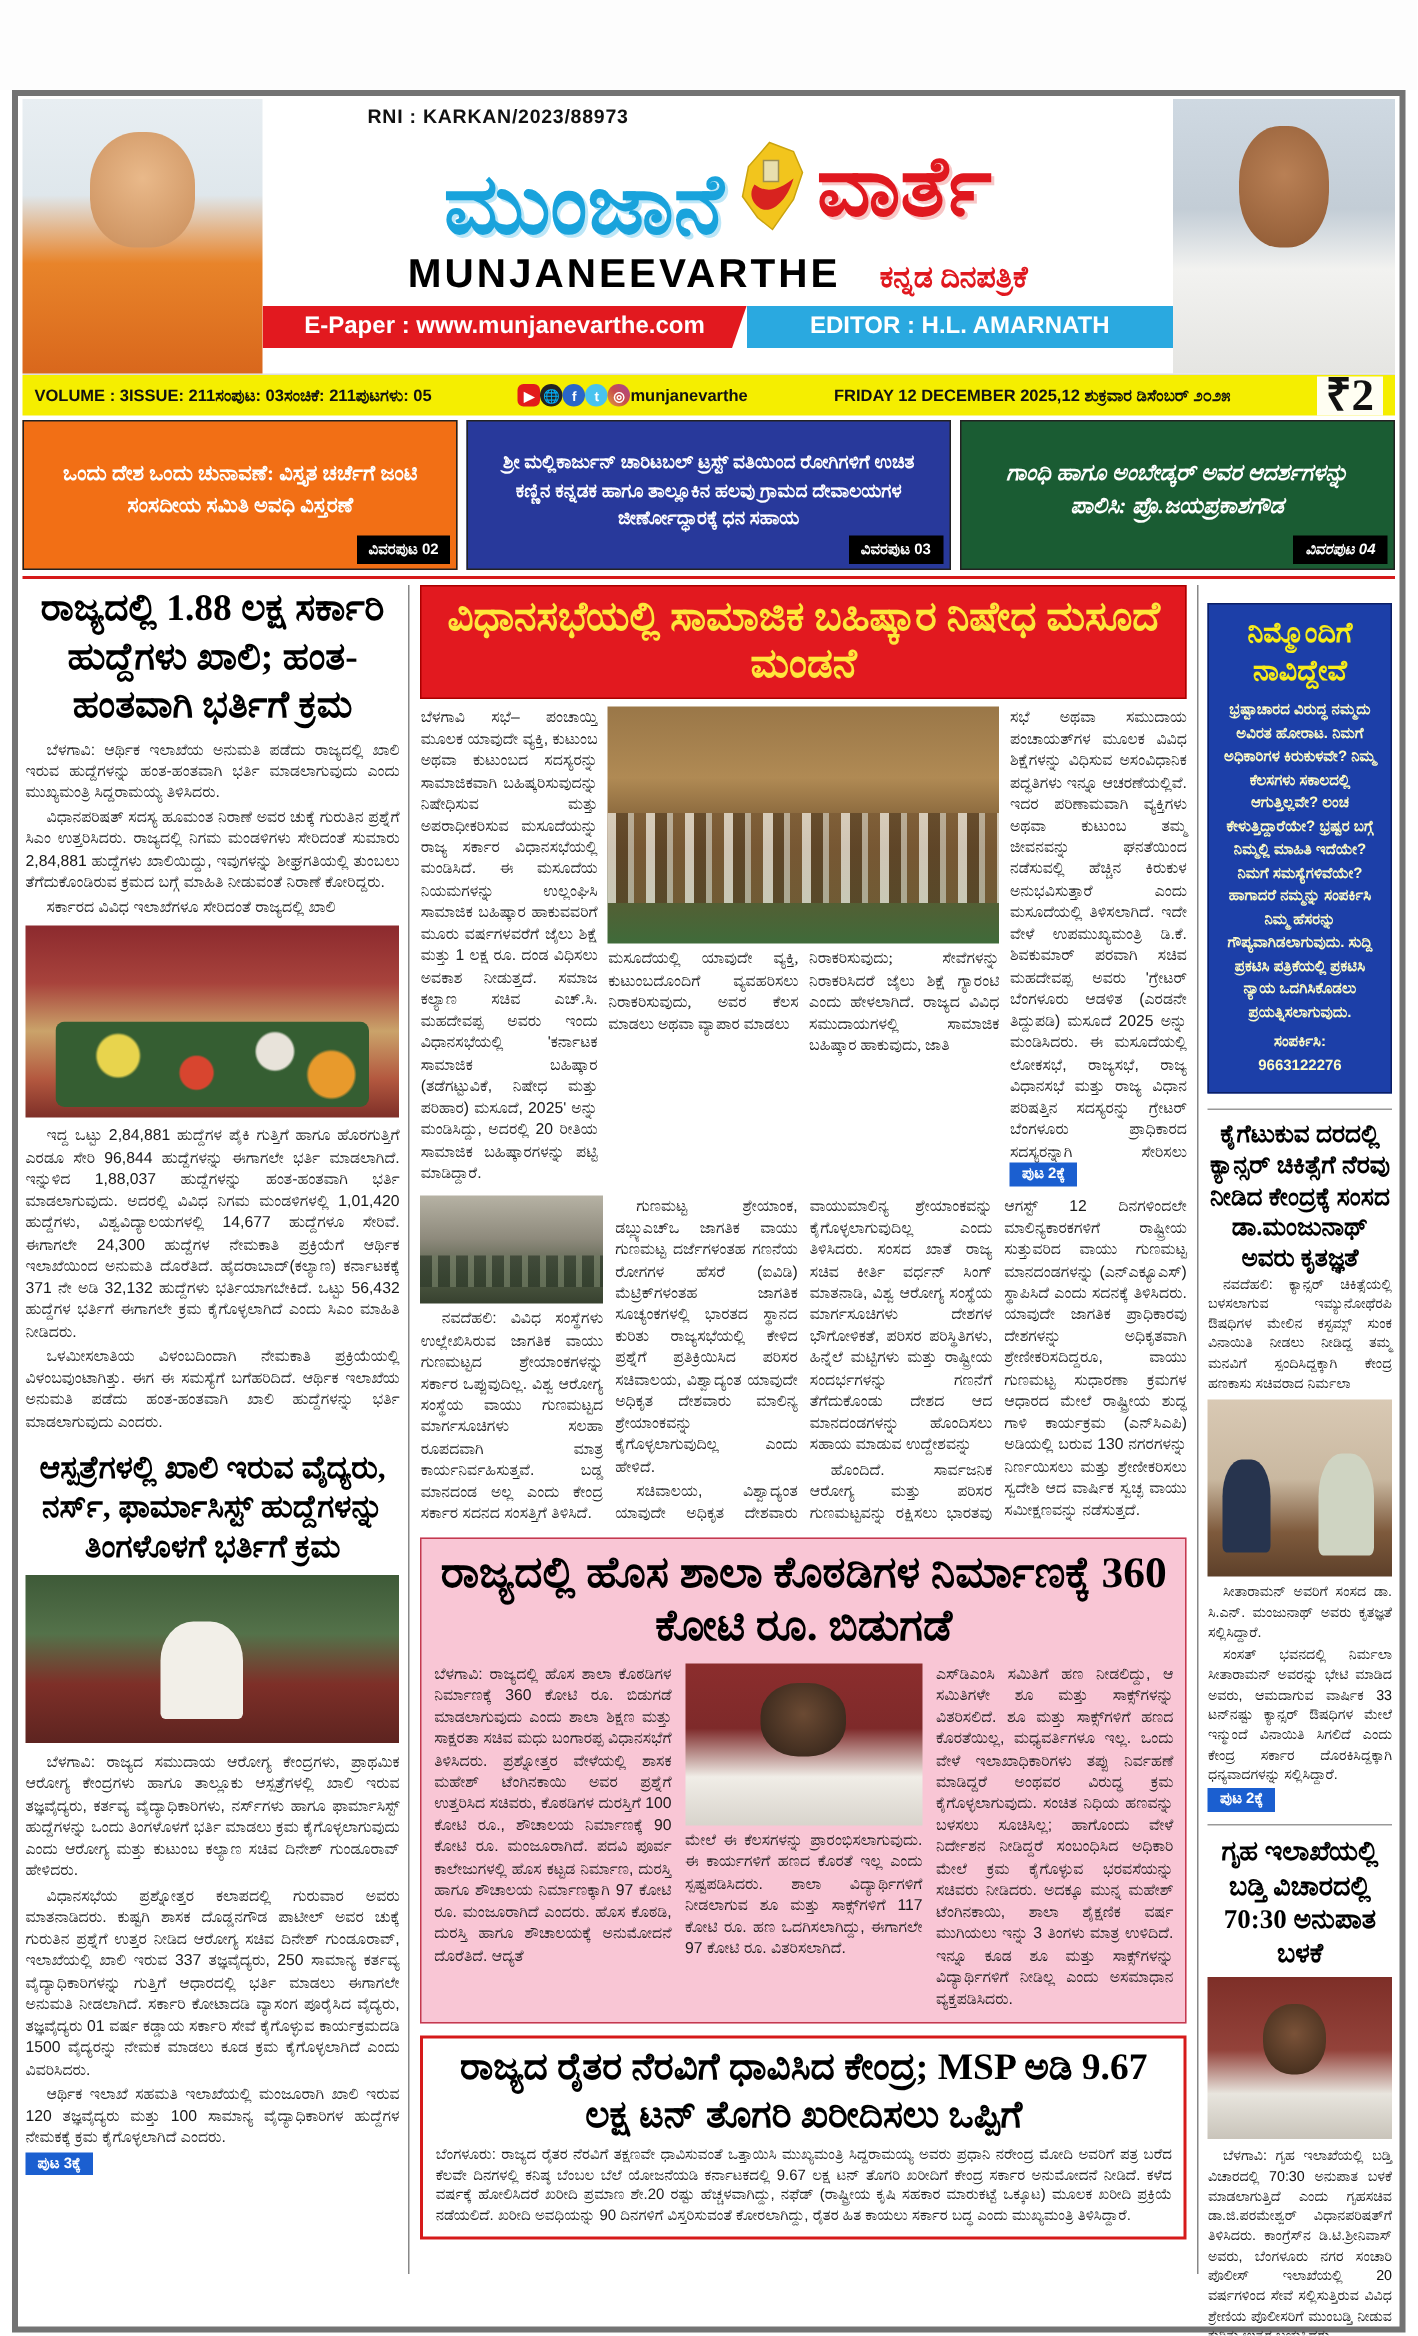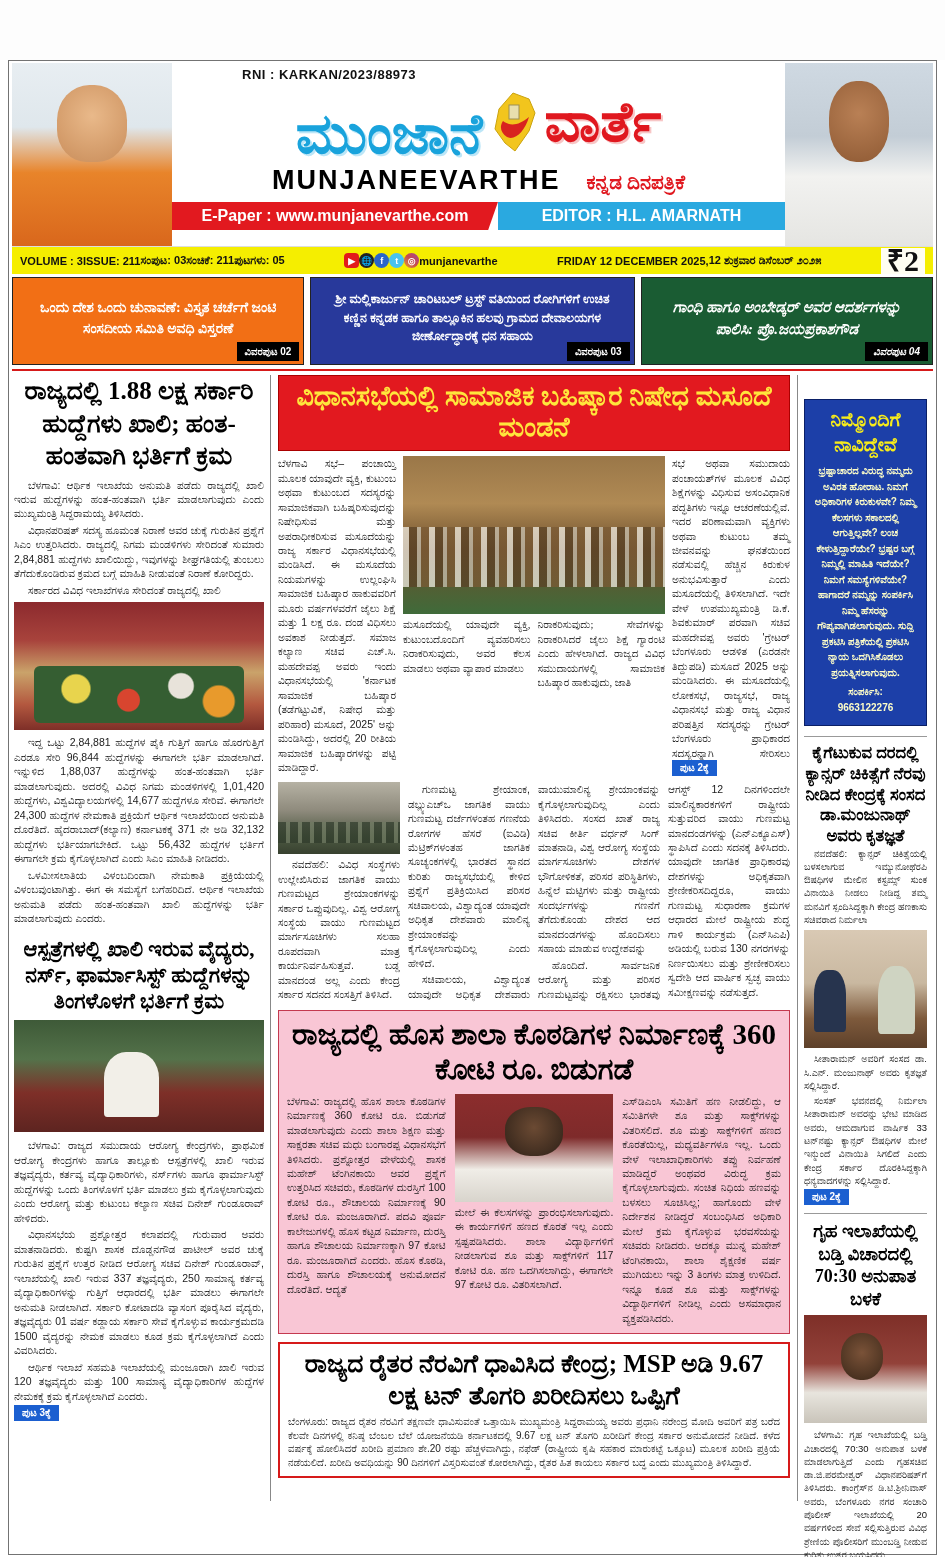--- a/index.html
+++ b/index.html
@@ -1,20 +1,20 @@
 <!DOCTYPE html>
 <html><head>
 <meta charset="utf-8">
 <style>
   * { margin:0; padding:0; box-sizing:border-box; }
   html,body { background:#ffffff; }
   body { font-family:"Liberation Sans", sans-serif; color:#111; }
   #page { position:relative; width:945px; height:1557px; background:#fff; overflow:hidden; margin:0 auto; }
   .top-strip { height:60px; background:#fdfdfd; }
-  .frame { position:absolute; left:8px; right:8px; top:60px; bottom:2px; border:1px solid #737373; background:#fff; padding:2px 3px; }
+  .frame { position:absolute; left:8px; right:8px; top:60px; bottom:2px; border:4px solid #737373; background:#fff; padding:2px 3px; }
 
   
   .masthead { display:flex; height:184px; border-bottom:1px solid #ddd; }
   .mast-photo { width:160px; position:relative; overflow:hidden; background:#cfd8df; }
   .photo { position:relative; overflow:hidden; }
   .mast-center { flex:1; display:flex; flex-direction:column; align-items:center; padding-top:4px; }
   .rni { font-size:13px; font-weight:bold; letter-spacing:.5px; align-self:flex-start; margin-left:70px; }
   .logo-row { display:flex; align-items:center; gap:2px; margin-top:-4px; }
   .logo-kn1 { font-family:"Liberation Serif", serif; font-weight:bold; font-size:56px; color:#19a3dc; text-shadow:2px 2px 0 #bce6f7;margin-top:24px; }
   .logo-kn2 { font-family:"Liberation Serif", serif; font-weight:bold; font-size:56px; color:#e0181f; text-shadow:2px 2px 0 #f7c6c6; }
@@ -32,32 +32,32 @@
   .infobar .sp { flex:1; }
   .soc { width:15px; height:15px; border-radius:50%; display:inline-flex; align-items:center; justify-content:center; color:#fff; font-size:9px; font-weight:bold; }
   .soc-yt { background:#e21b1b; border-radius:4px; }
   .soc-gl { background:#222; }
   .soc-fb { background:#2a66c8; }
   .soc-tw { background:#49c3ef; }
   .soc-ig { background:linear-gradient(45deg,#e09b3d,#c74c4d,#a5459b); }
   .price { font-family:"Liberation Serif", serif; font-size:30px; font-weight:bold; background:#fffef2; padding:0 6px; line-height:26px; }
 
   
-  .teasers { display:flex; gap:6px; height:88px; margin-top:3px; }
+  .teasers { display:flex; gap:6px; height:100px; margin-top:3px; }
   .teaser { flex:1; position:relative; color:#fff; font-family:"Liberation Serif", serif; font-weight:bold; font-size:14px; text-align:center; padding:10px 12px 16px; display:flex; align-items:center; justify-content:center; line-height:1.5; border:1px solid #222; }
   .t-orange { background:#f26f15; }
   .t-blue { background:#28399b;text-align:center; }
   .t-green { background:#1a5c33; }
   .pagetag { position:absolute; right:4px; bottom:3px; background:#000; color:#fff; font-size:10px; font-family:"Liberation Sans",sans-serif; padding:2px 8px; }
 
   
   .main { display:flex; margin-top:4px; border-top:2px solid #d61a1a; padding-top:4px; height:1132px; }
   .col-left { width:258px; padding:0 6px 0 2px; }
   .col-center { width:528px; padding:0 7px; border-left:1px solid #888; border-right:1px solid #888; }
-  .col-right { width:131px; padding:12px 2px 0 6px;margin-top:12px; }
+  .col-right { width:131px; padding:12px 2px 0 6px; }
 
   .hl { font-family:"Liberation Serif", serif; font-weight:bold; color:#000; text-align:center; line-height:1.25; }
   .body-txt { font-size:10.5px; line-height:1.38; text-align:justify; color:#1a1a1a; }
   .body-txt p { text-indent:14px; margin-bottom:2px; }
 
   .hl-jobs { font-size:25px; line-height:1.3; }
   .photo-cm { height:128px; margin:5px 0; }
   .hl-hosp { font-size:21px; margin-top:10px; }
   .photo-hosp { height:112px; margin:6px 0; }
 

